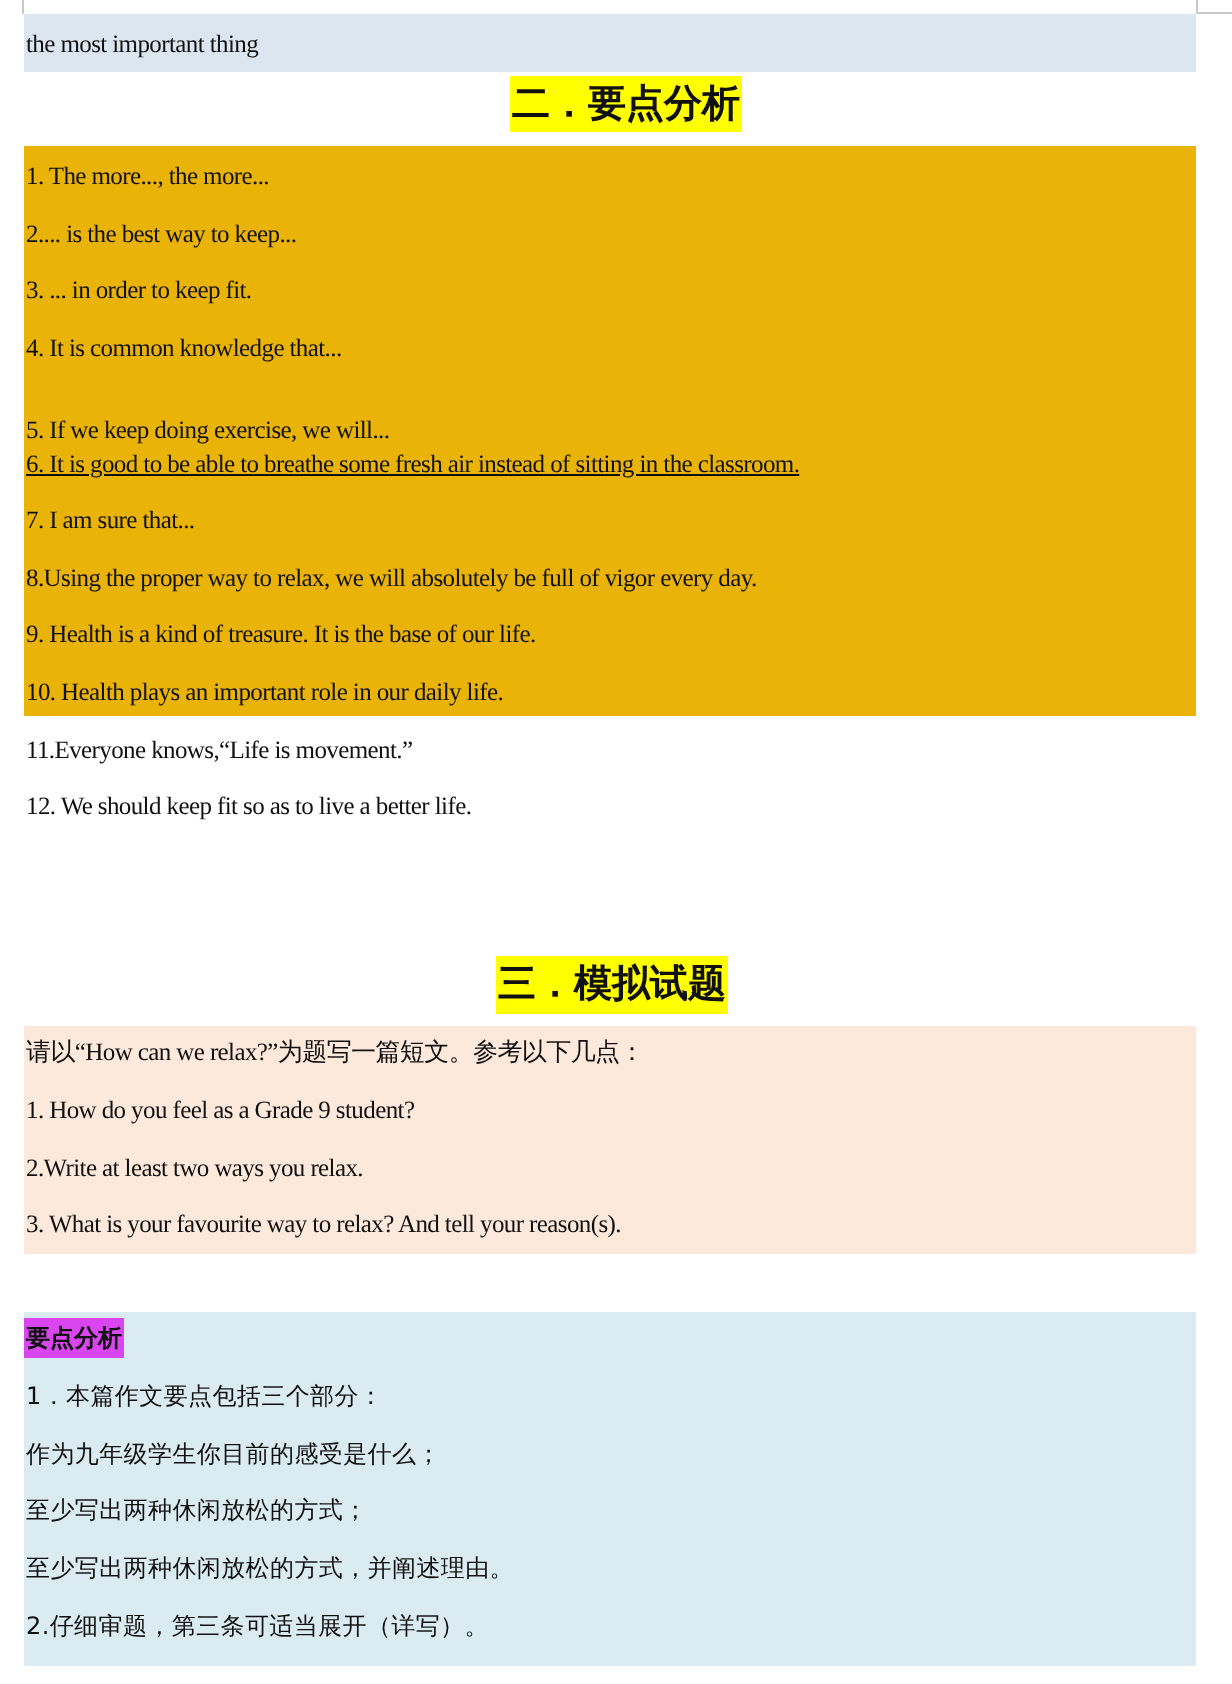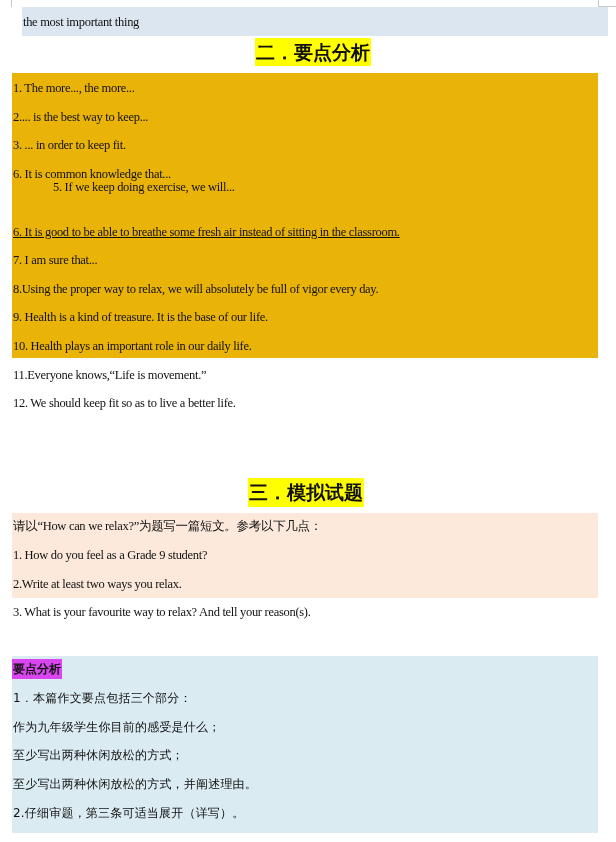--- a/index.html
+++ b/index.html
@@ -5,23 +5,23 @@
   html, body { margin: 0; padding: 0; }
   body {
     width: 616px; height: 842px; background: #ffffff; position: relative; overflow: hidden;
     font-family: "Liberation Serif", "DejaVu Serif", serif; color: #111;
   }
   .corner-mark-left { position: absolute; left: 11px; top: 0; width: 1px; height: 7px; background: #c8c8c8; }
   .corner-mark-right { position: absolute; left: 598px; top: 0; width: 1px; height: 7px; background: #c8c8c8; }
   .corner-mark-right-h { position: absolute; left: 598px; top: 6px; width: 18px; height: 1px; background: #c8c8c8; }
 
   .block { position: absolute; left: 12px; width: 586px; box-sizing: border-box; }
-  .block-blue { top: 7px; height: 29px; background: #dce6f1; margin-left: 10px; }
+  .block-blue { top: 7px; height: 29px; background: #dce6f1; }
   .block-green { top: 73px; height: 285px; background: #eab308; }
-  .block-peach { top: 513px; height: 85px; background: #fce9dc; }
+  .block-peach { top: 513px; height: 114px; background: #fce9dc; }
   .block-lightblue { top: 656px; height: 177px; background: #dbebf2; }
 
   .line { position: absolute; left: 1px; font-size: 12.5px; letter-spacing: -0.3px; white-space: nowrap; line-height: 16px; }
   .zh { font-family: "DejaVu Sans", "Liberation Sans", sans-serif; font-size: 12px; letter-spacing: 0.2px; }
 
   .heading {
     position: absolute; background: #ffff00; font-family: "DejaVu Sans", sans-serif;
     font-size: 19px; font-weight: bold; line-height: 28px; padding: 0 1px; white-space: nowrap;
   }
   .heading-1 { left: 255px; top: 38px; height: 28px; }
@@ -42,22 +42,22 @@
 <div class="block block-blue">
   <span class="line" style="top:7px;">the most important thing</span>
 </div>
 
 <div class="heading heading-1">二．要点分析</div>
 
 <div class="block block-green">
   <span class="line" style="top:7px;">1. The more..., the more...</span>
   <span class="line" style="top:36px;">2.... is the best way to keep...</span>
   <span class="line" style="top:64px;">3. ... in order to keep fit.</span>
-  <span class="line" style="top:93px;">6. It is  common knowledge that...</span>
-  <span class="line" style="top:106px;margin-left:40px;">5. If we keep doing exercise, we will...</span>
+  <span class="line" style="top:93px;">4. It is  common knowledge that...</span>
+  <span class="line" style="top:134px;">5. If we keep doing exercise, we will...</span>
   <span class="line" style="top:151px;text-decoration:underline;">6. It is  good to be able  to breathe some fresh air instead of sitting in the classroom.</span>
   <span class="line" style="top:179px;">7. I am sure that...</span>
   <span class="line" style="top:208px;">8.Using the proper way to relax, we will  absolutely  be full  of vigor every day.</span>
   <span class="line" style="top:236px;">9. Health is  a kind of treasure. It is the base of our life.</span>
   <span class="line" style="top:265px;">10. Health plays an important role in our daily life.</span>
   <span class="line" style="top:294px;">11.Everyone knows,“Life is movement.”</span>
   <span class="line" style="top:322px;">12. We should keep fit so  as to live a better life.</span>
 </div>
 
 <div class="heading heading-2">三．模拟试题</div>

